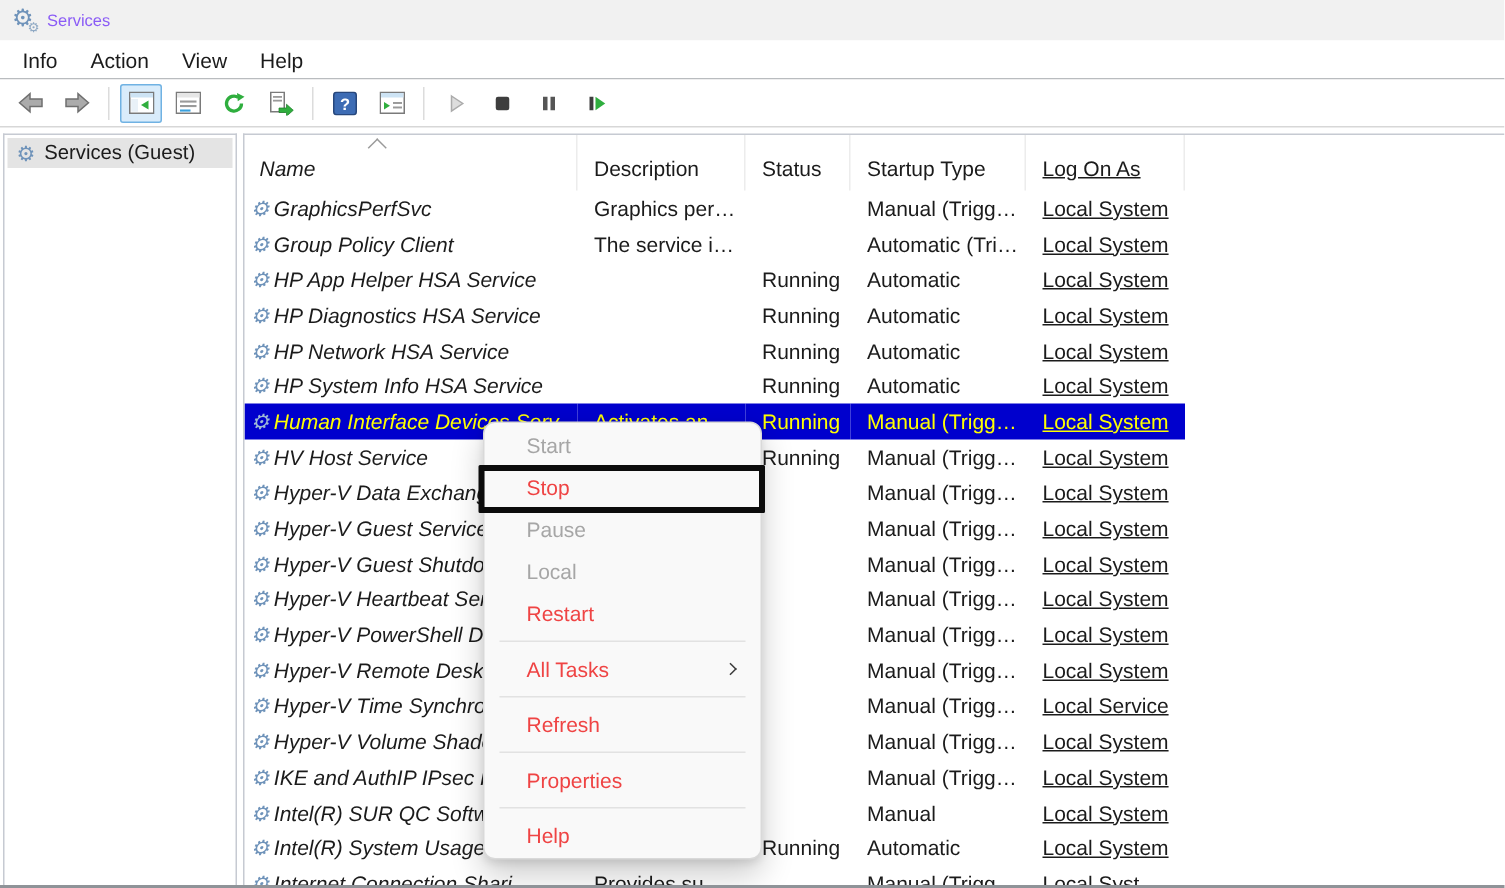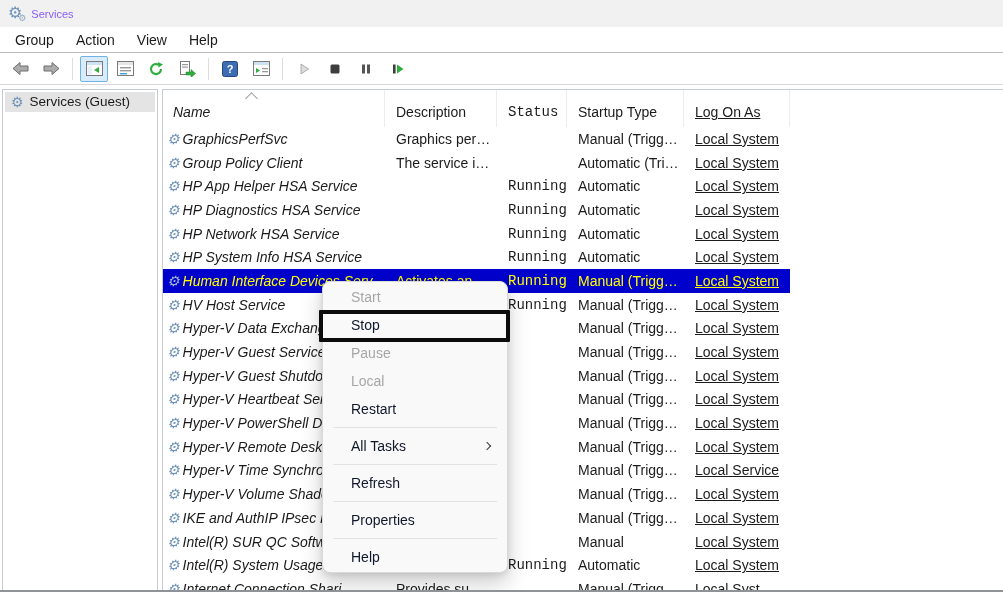--- a/index.html
+++ b/index.html
@@ -68,35 +68,35 @@
   
   .rows { position:relative; }
   .lrow { display:flex; height:23.7px; align-items:center; }
   .lrow .cell {
     height:100%; display:flex; align-items:center; padding-left:11px;
     white-space:nowrap; overflow:hidden; font-size:14px;
   }
   .cell.c-name { padding-left:4px; gap:3px; }
   .c-name  { width:222px;font-style:italic; }
   .c-desc  { width:112px; }
-  .c-stat  { width:70px;font-family:Liberation Mono, monospace;  }
+  .c-stat  { width:70px;  }
   .c-start { width:117px; }
   .c-logon { width:106px;text-decoration:underline; }
   .lrow.selected .cell { background:#0000cd; color:#ffff00; }
   .lrow.selected .gear-icon { color:#9db9d6; }
   
   .ctx-menu {
     position:absolute; left:322px; top:281px; width:186px;
     background:#f9f9f9; border:1px solid #d9d9d9; border-radius:8px;
     box-shadow:0 10px 22px rgba(0,0,0,0.20), 0 2px 6px rgba(0,0,0,0.10);
     padding:1px 0; z-index:10;
   }
   .ctx-item {
     height:28px; display:flex; align-items:center; padding-left:28px;
-    font-size:14px; color:#0f172a; position:relative; cursor:default;
+    font-size:14px; color:#ef4444; position:relative; cursor:default;
   }
   .ctx-item.disabled { color:#a6a6a6; }
   .ctx-item .chev {
     position:absolute; right:17px; top:11px; width:6px; height:6px;
     border-top:1.5px solid #3a3a3a; border-right:1.5px solid #3a3a3a;
     transform:rotate(45deg);
   }
   .ctx-sep { height:1px; background:#e2e2e2; margin:4px 10px; }
   .highlight-box {
     position:absolute; left:-4px; width:calc(100% + 7px); top:28px; height:32px;
@@ -105,21 +105,21 @@
 </style>
 </head>
 <body>
 
 <div class="titlebar">
   <span class="app-gear">⚙<span class="mini">⚙</span></span>
   <span class="title-text">Services</span>
 </div>
 
 <div class="menubar">
-  <span class="menu-item">Group</span>
+  <span class="menu-item">Info</span>
   <span class="menu-item">Action</span>
   <span class="menu-item">View</span>
   <span class="menu-item">Help</span>
 </div>
 
 <div class="toolbar" id="toolbar">
     <span class="tb-btn">
       <svg width="17" height="15" viewBox="0 0 17 15">
         <path d="M1 7.5 L8 1.5 V5 H16 V10 H8 V13.5 Z" fill="#ababab" stroke="#6f6f6f"></path>
       </svg>

